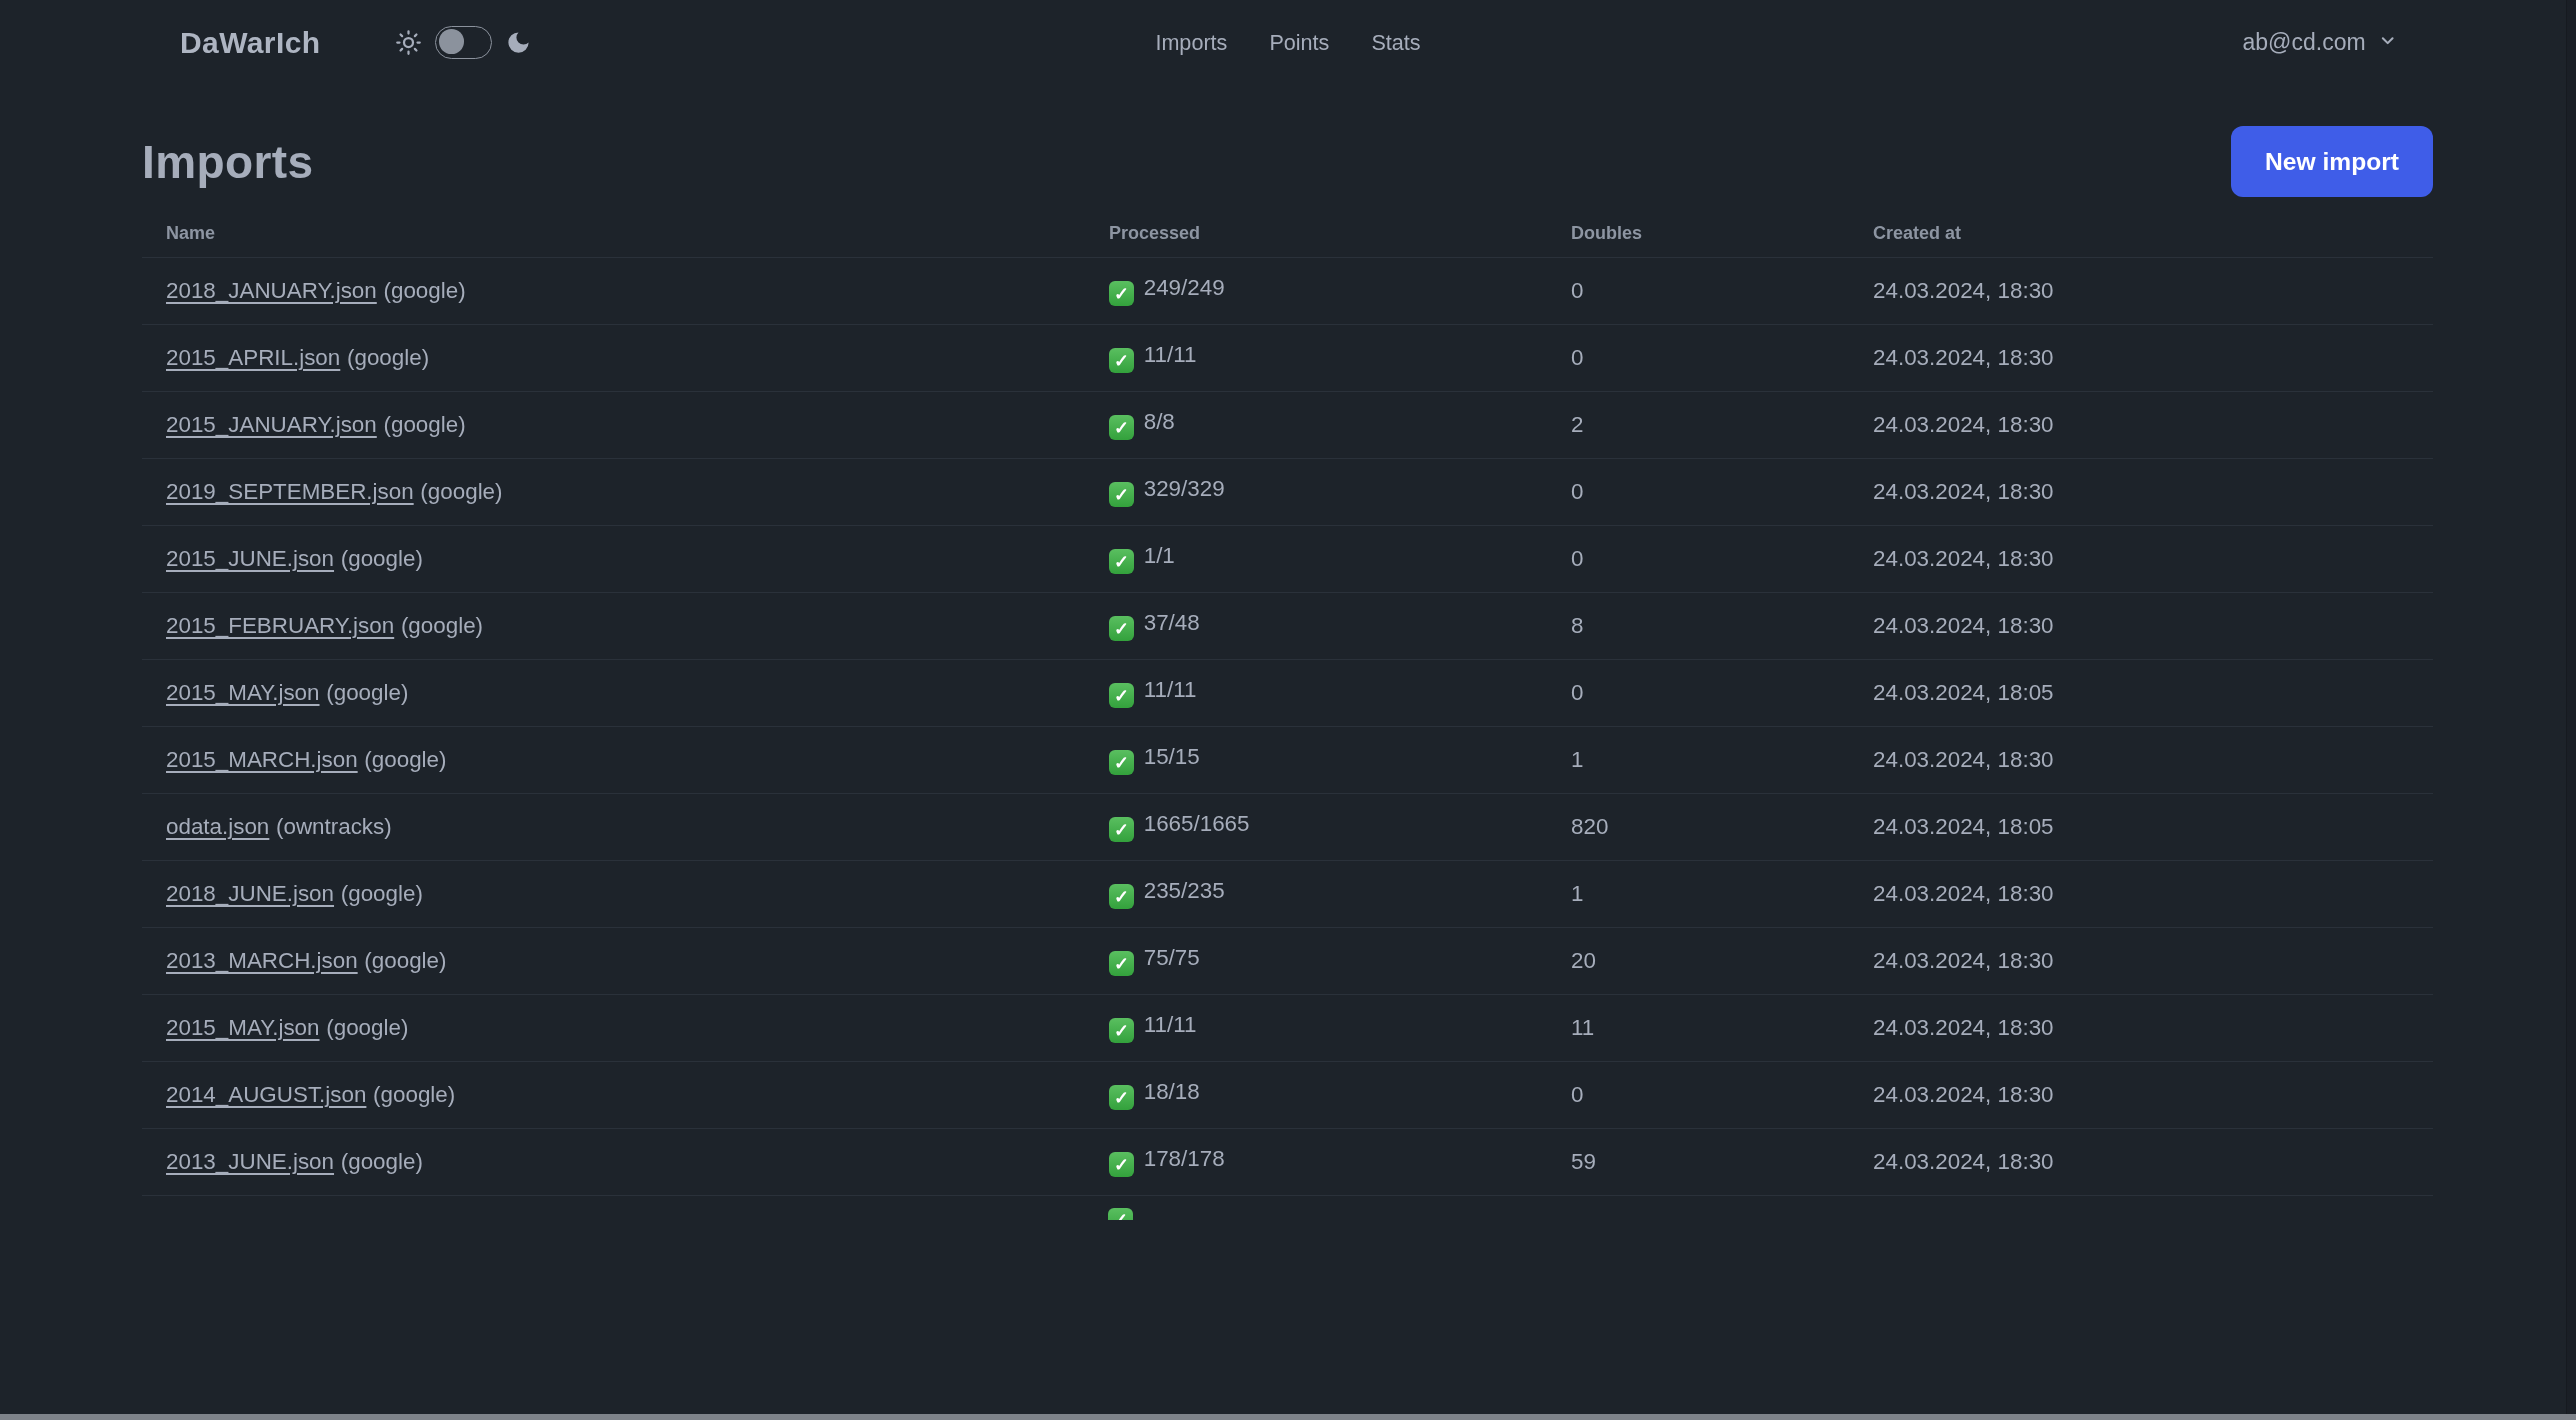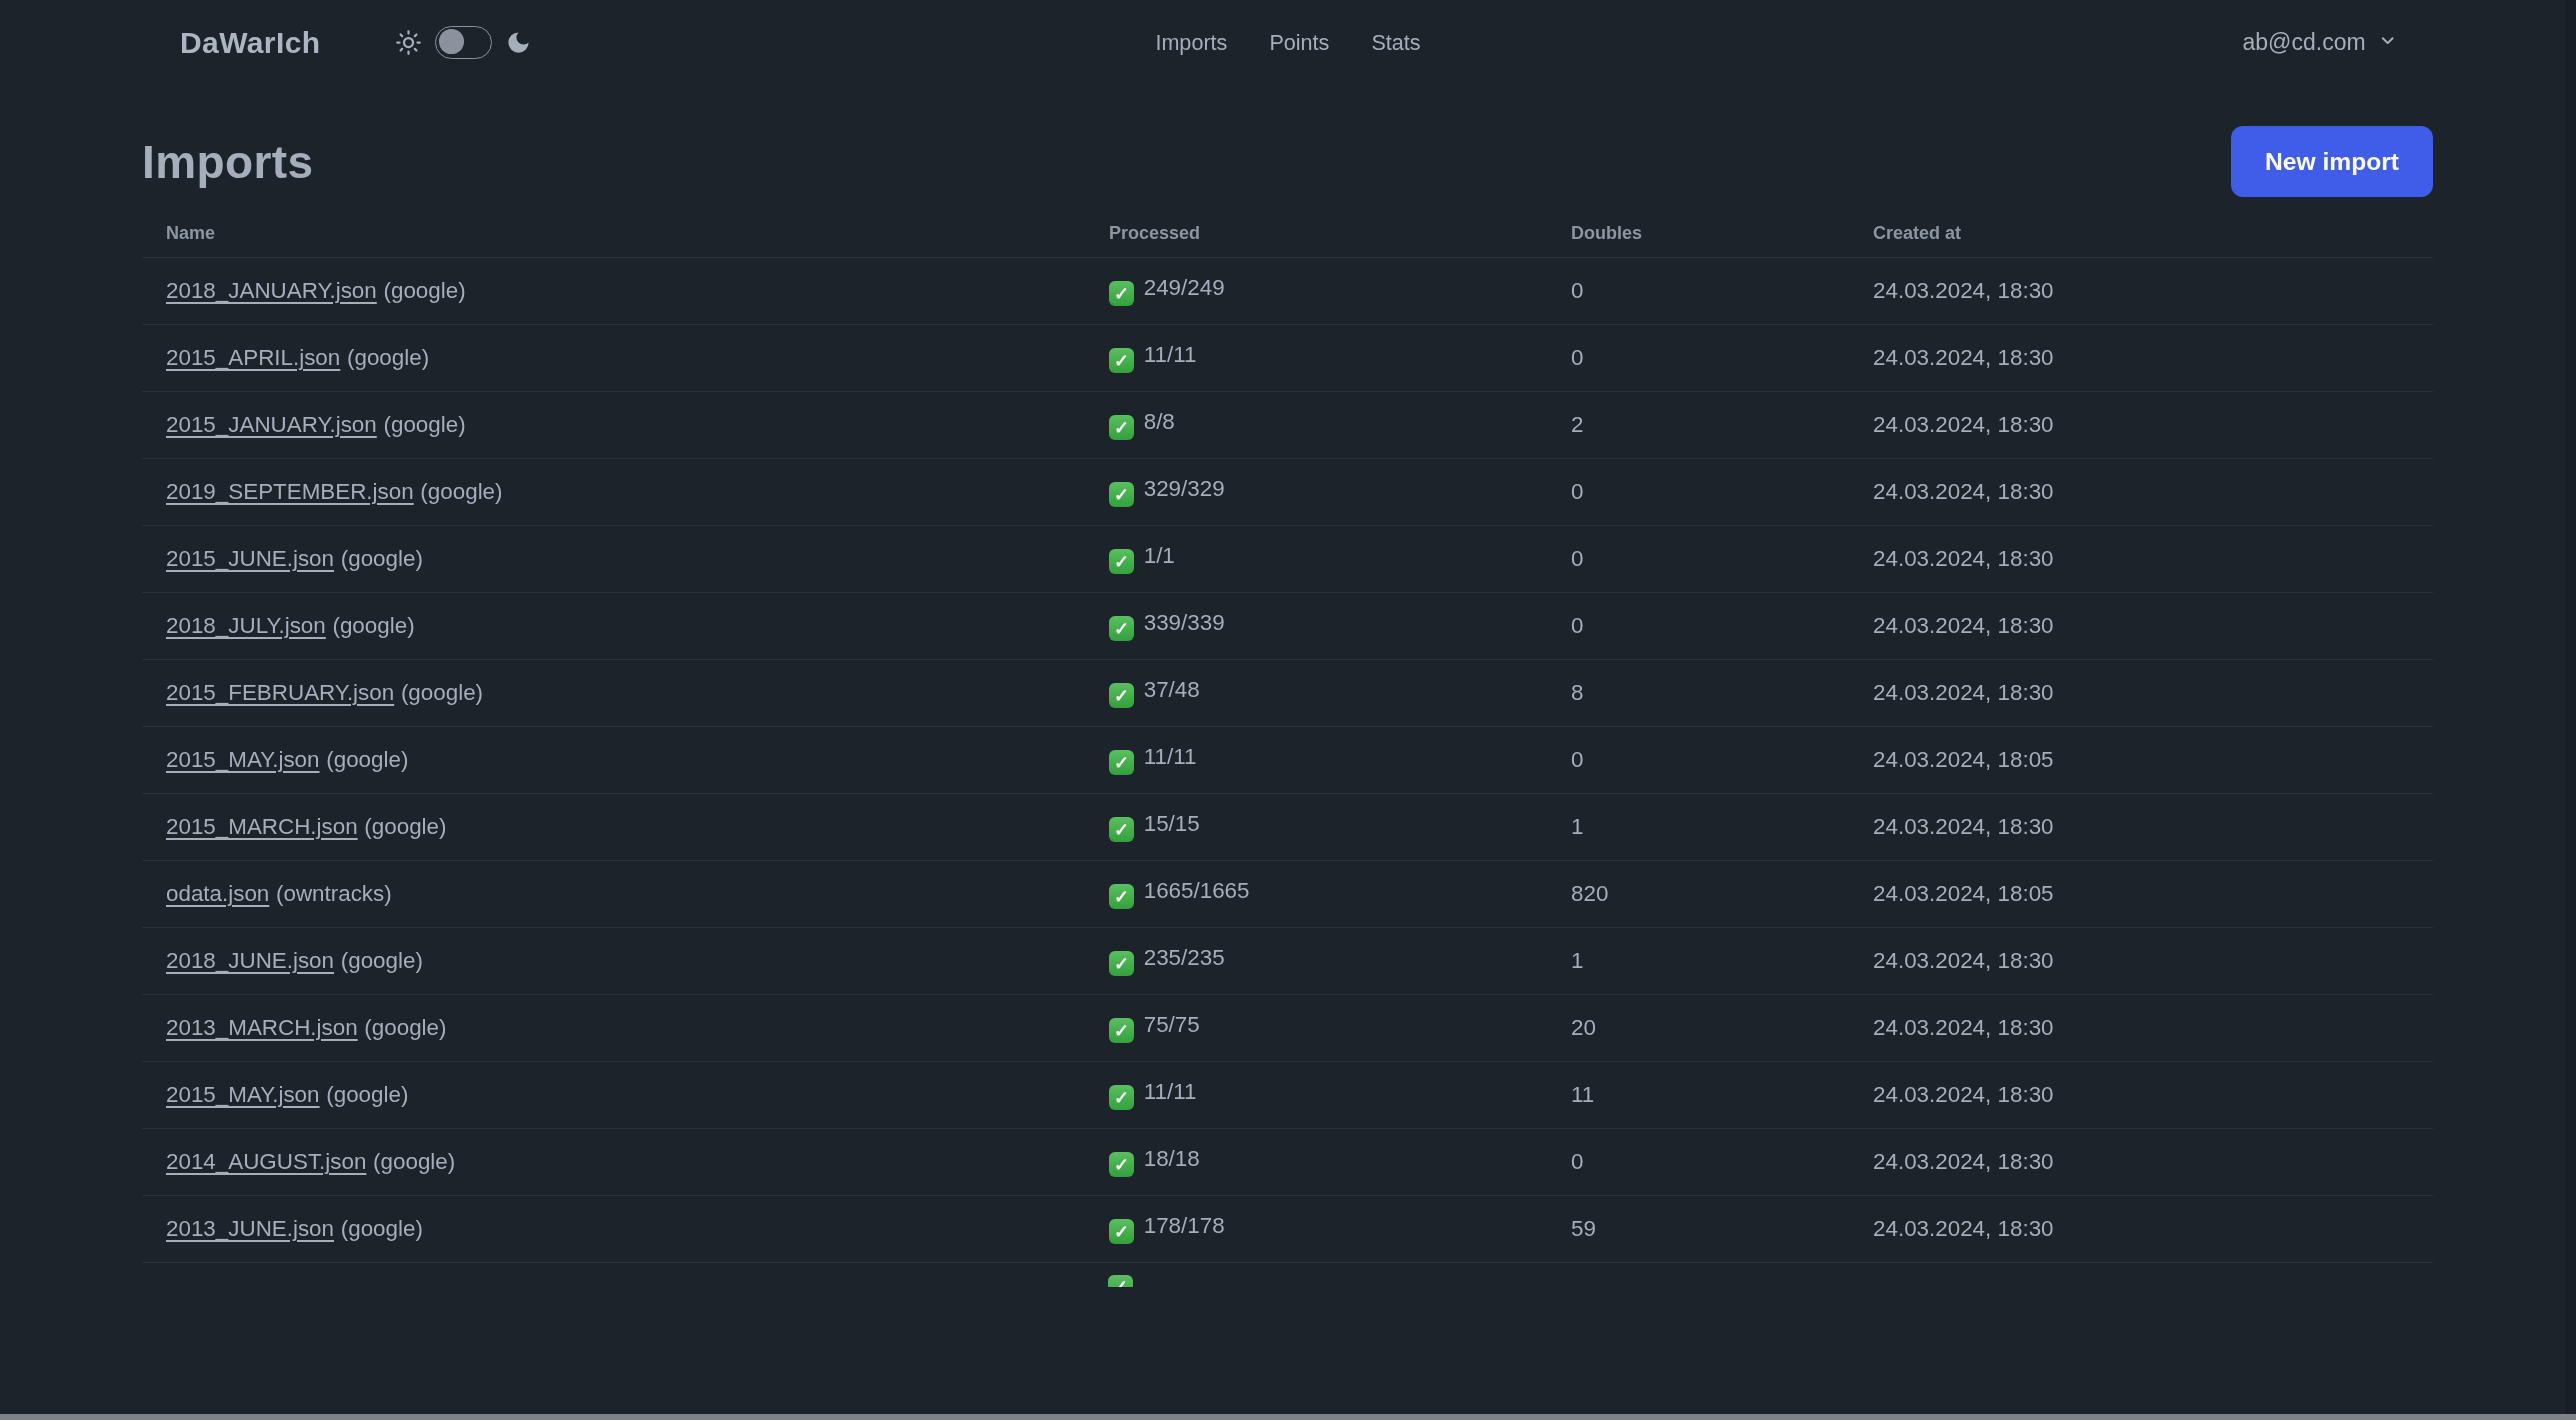--- a/index.html
+++ b/index.html
@@ -231,32 +231,20 @@
     </td>
     <td>
       <span class="check-emoji">
               <span class="check-glyph">✓</span>
             </span><span>1/1</span>
     </td>
     <td>0</td>
     <td>24.03.2024, 18:30</td>
   </tr>
 
-  <tr>
-    <td>
-      <a class="file-link">2018_JULY.json</a><span class="file-source">(google)</span>
-    </td>
-    <td>
-      <span class="check-emoji">
-              <span class="check-glyph">✓</span>
-            </span><span>339/339</span>
-    </td>
-    <td>0</td>
-    <td>24.03.2024, 18:30</td>
-  </tr>
 
 
   <tr>
     <td>
       <a class="file-link">2015_FEBRUARY.json</a><span class="file-source">(google)</span>
     </td>
     <td>
       <span class="check-emoji">
               <span class="check-glyph">✓</span>
             </span><span>37/48</span>

